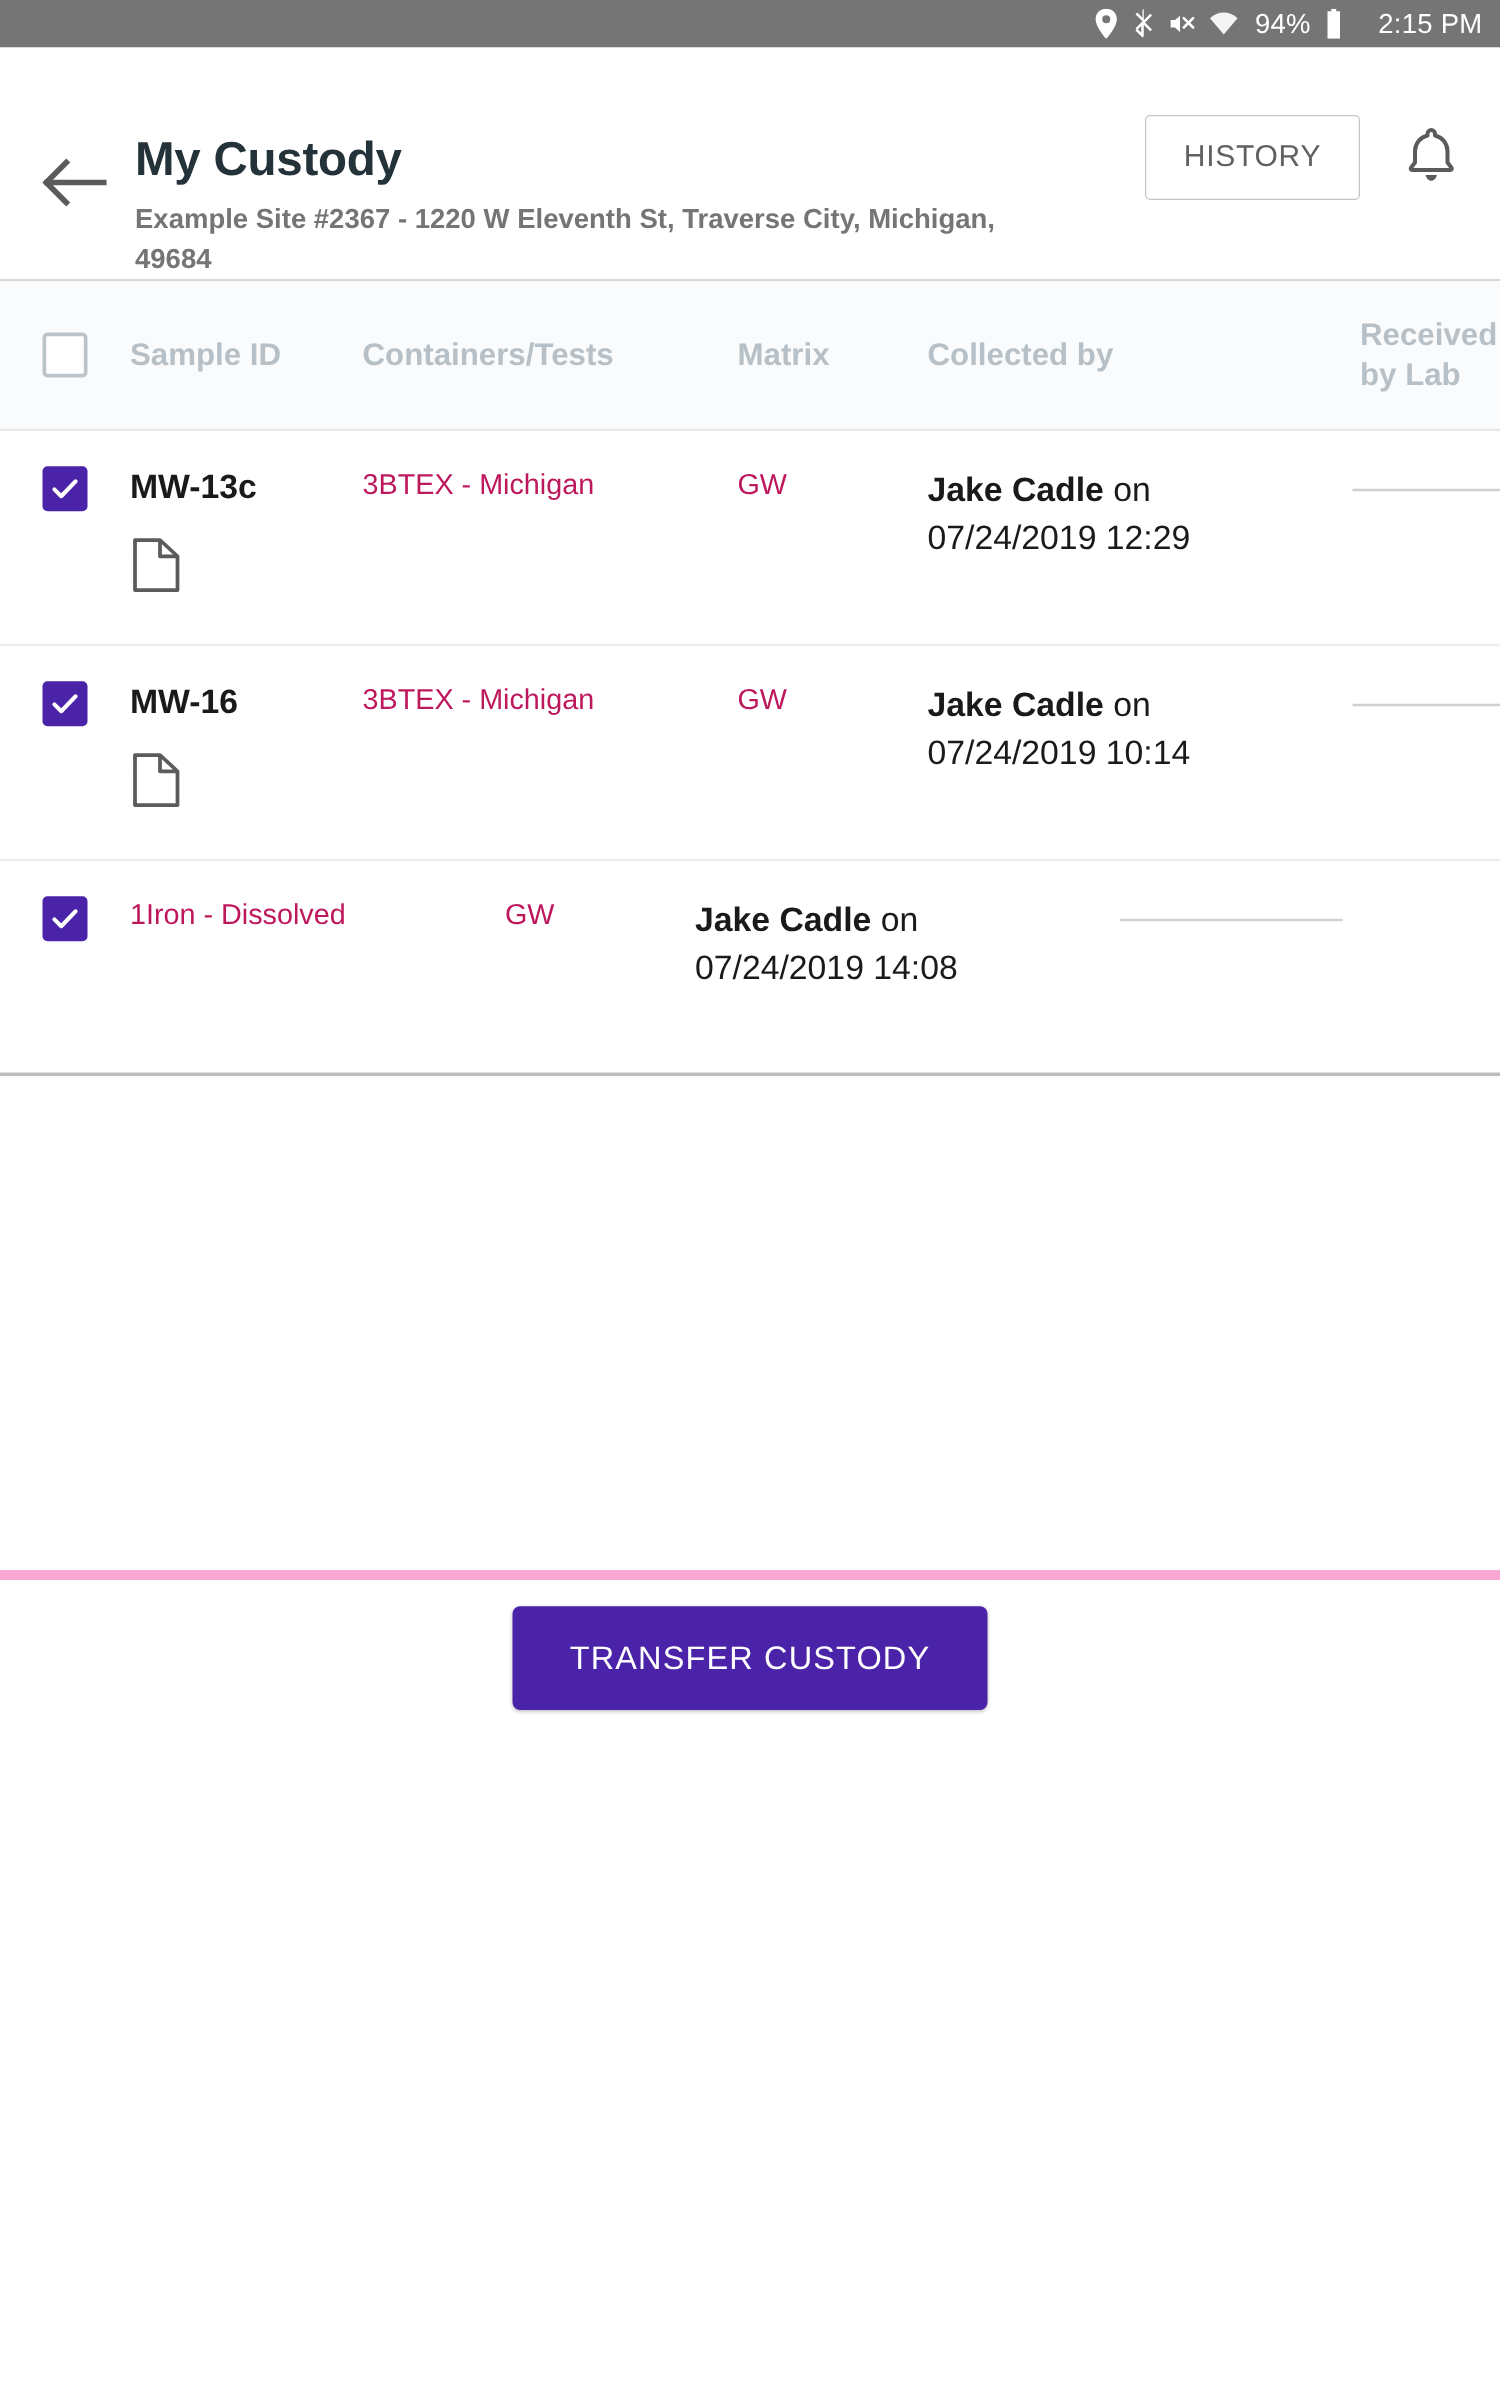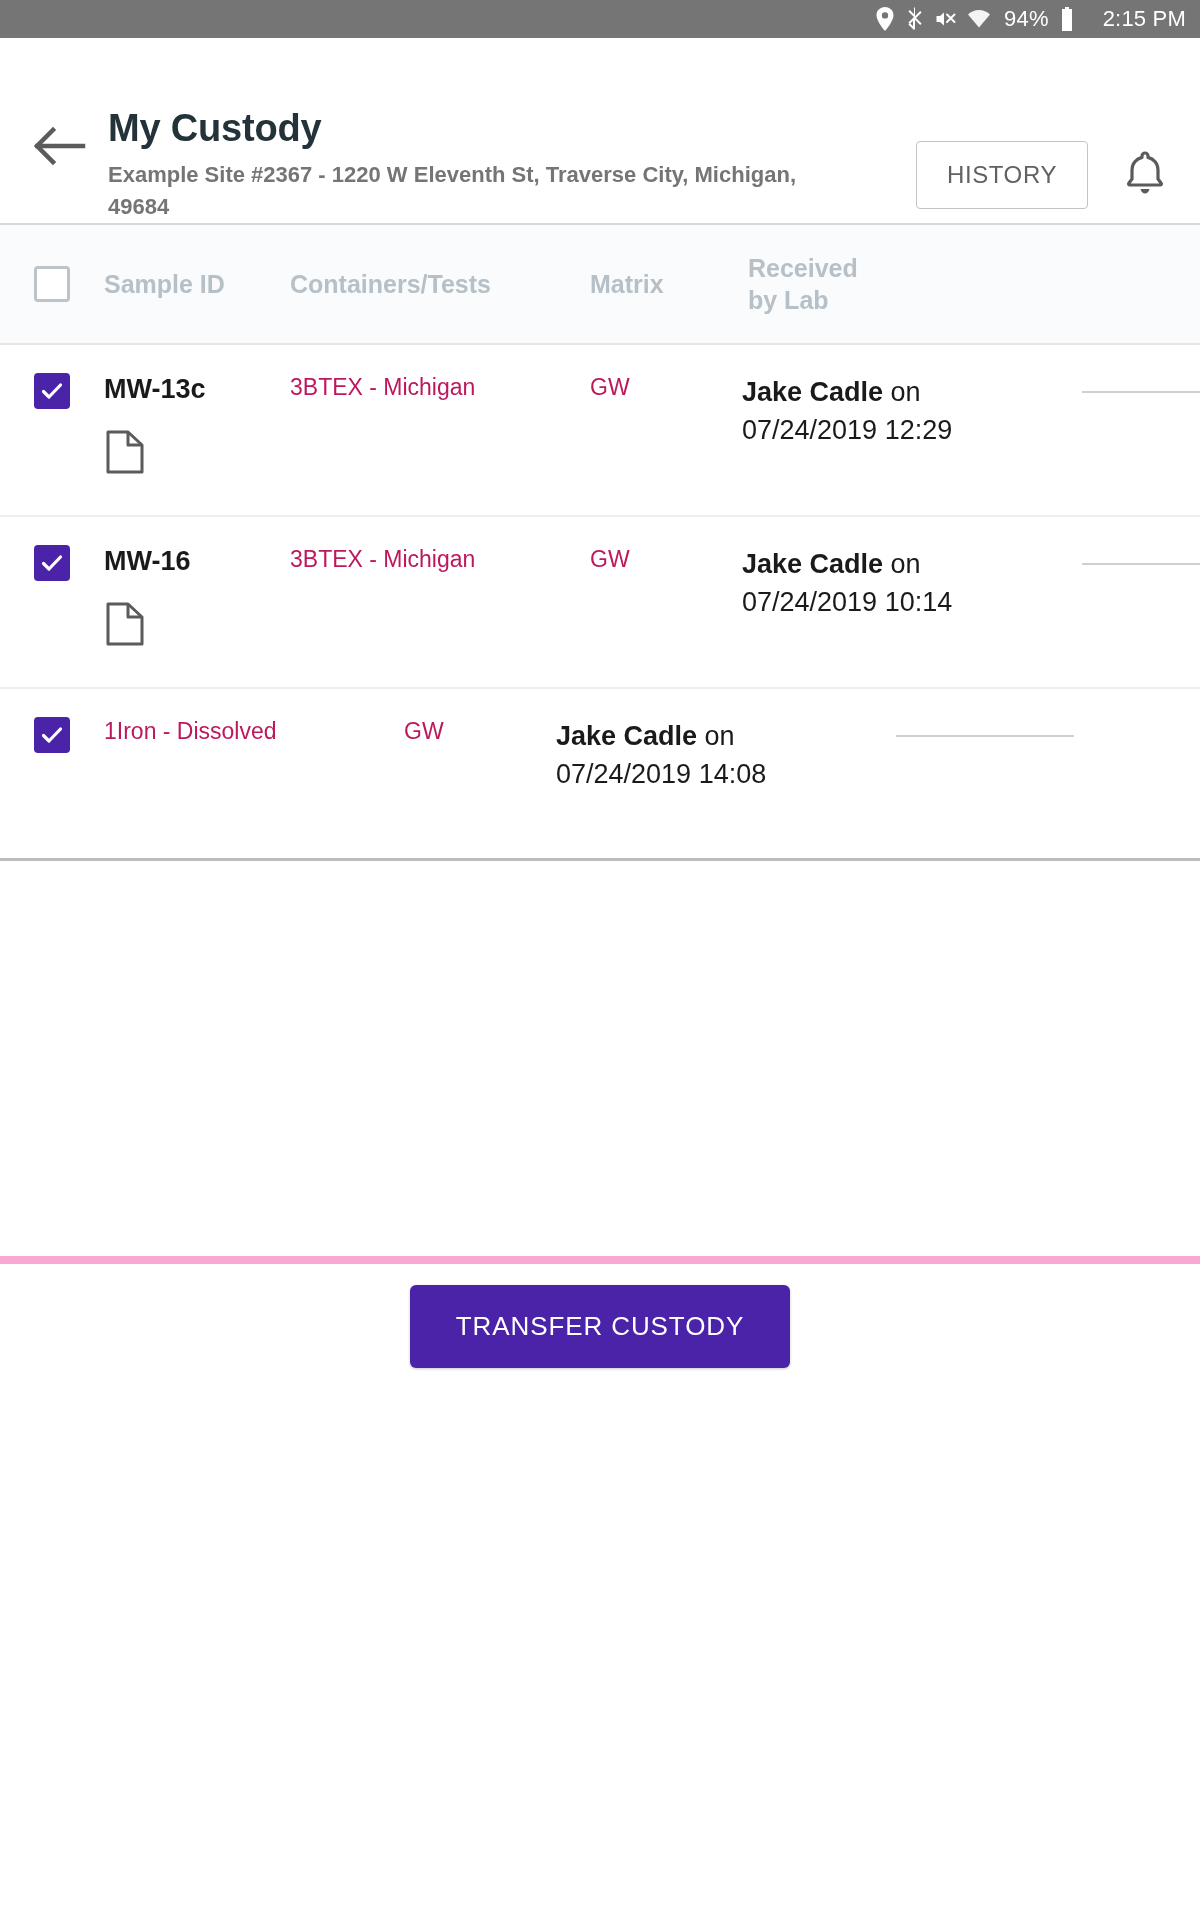--- a/index.html
+++ b/index.html
@@ -78,21 +78,21 @@
     color: #757575;
     line-height: 1.45;
     margin-top: 8px;
     max-width: 690px;
   }
   .appbar-actions {
     display: flex;
     align-items: center;
     gap: 26px;
     flex: 0 0 auto;
-    margin-top: 77px;
+    margin-top: 28px;
   }
   .history-btn {
     border: 1px solid #c4c4c4;
     border-radius: 4px;
     background: #ffffff;
     color: #616161;
     font-size: 24px;
     font-family: "Liberation Sans", sans-serif;
     letter-spacing: 0.6px;
     padding: 19px 30px;
@@ -305,20 +305,21 @@
 
   <div class="table">
 
     <div class="table-header">
       <div class="c-check">
         <span class="cb unchecked"></span>
       </div>
       <div class="c-id"><span class="th">Sample ID</span></div>
       <div class="c-cont"><span class="th">Containers/Tests</span></div>
       <div class="c-matrix"><span class="th">Matrix</span></div>
+      <div class="c-coll"><span class="th">Collected by</span></div>
       <div class="c-recv">
           <span class="th">Received by Lab</span>
         </div>
     </div>
 
     <div class="table-row">
       <div class="c-check">
         <span class="cb checked">
           <svg width="24" height="24" viewBox="0 0 24 24">
               <path d="M3.5 12.5l5.5 5.5L20.5 6" stroke="#ffffff" stroke-width="3.2" fill="none" stroke-linecap="round" stroke-linejoin="round"></path>

